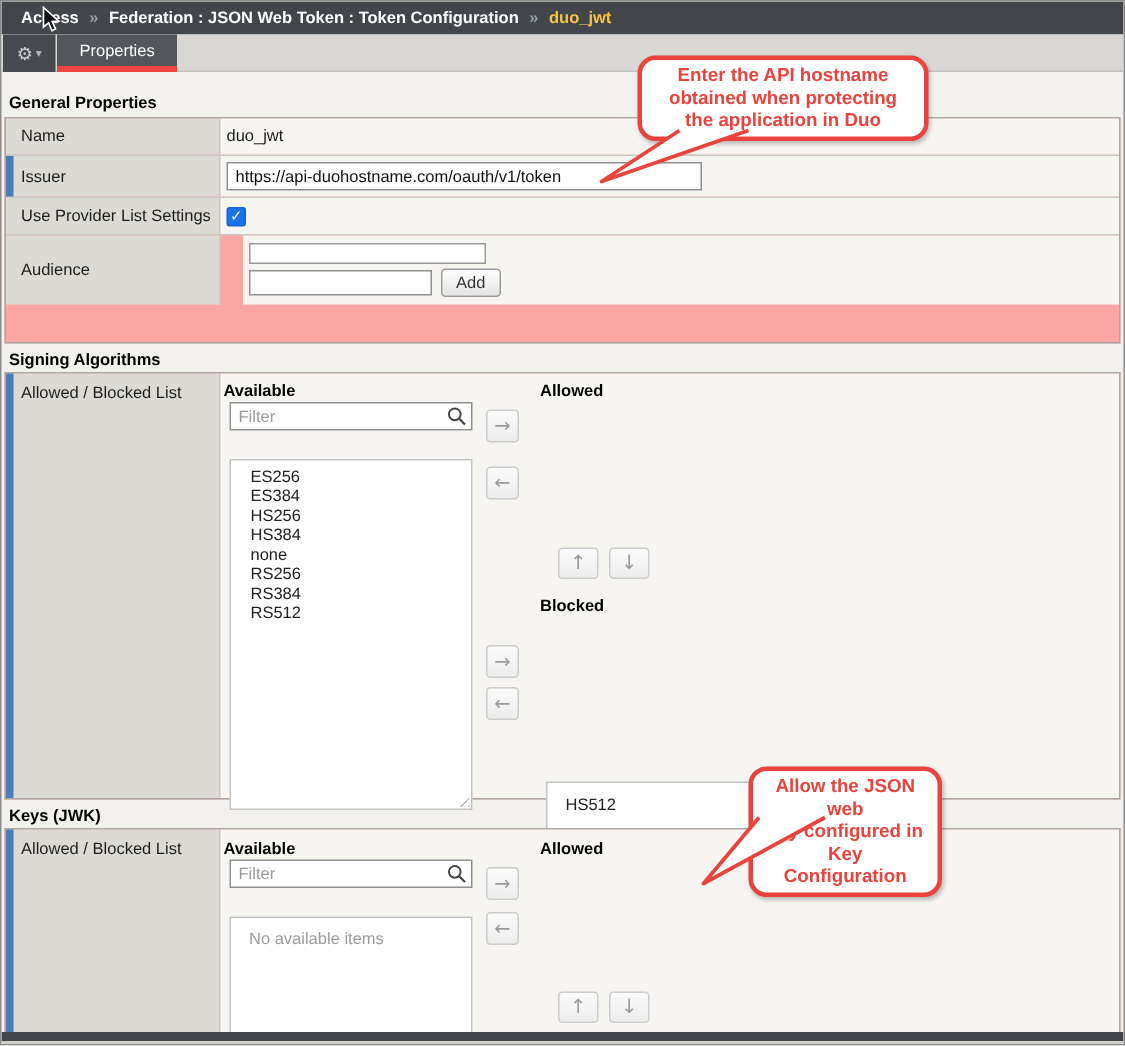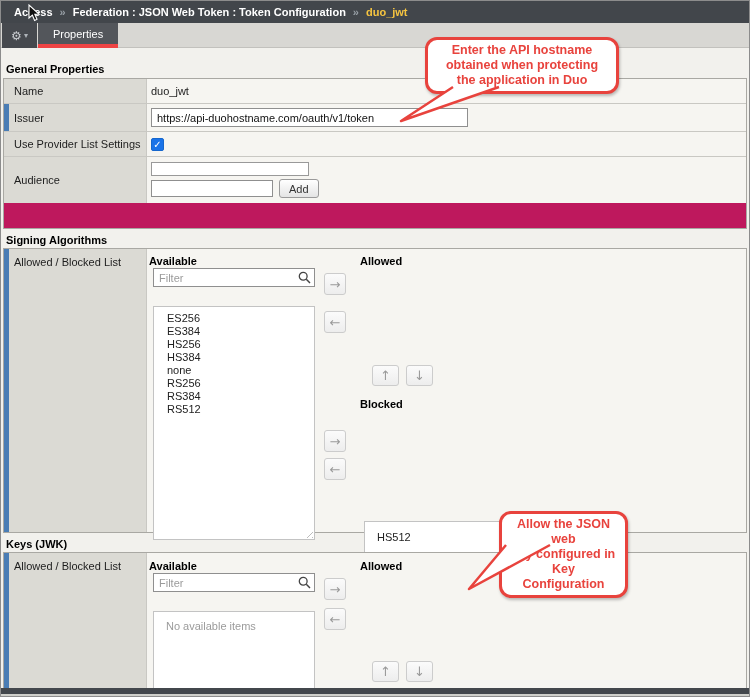--- a/index.html
+++ b/index.html
@@ -39,21 +39,21 @@
     padding:0 15px; display:flex; align-items:center;
     border:none; border-bottom:4px solid #ef4444; cursor:pointer;
   }
   
   .section-title {
     position:absolute; left:5px; font-size:11px; font-weight:bold; color:#000;
   }
   
   .cfg-table {
     position:absolute; left:2px; width:744px;
-    background:#be185d; border:1px solid #a9a8a3;
+    background:#fca5a5; border:1px solid #a9a8a3;
   }
   .row { display:flex; border-bottom:1px solid #c9c8c3; }
   .row:last-child { border-bottom:none; }
   .lbl {
     width:143px; min-width:143px; background:#dbdad4;
     border-right:1px solid #c9c8c3; display:flex; align-items:center;
     padding-left:10px; font-size:11px; color:#1d1d1d; position:relative;
   }
   .lbl.top { align-items:flex-start; padding-top:7px; }
   .bluebar { position:absolute; left:0; top:0; bottom:0; width:5px; background:#4a7db5; }
@@ -164,21 +164,21 @@
       <div class="val">
         <input class="txt-input w-main" value="https://api-duohostname.com/oauth/v1/token" style="">
       </div>
     </div>
     <div class="row" style="height:25px;">
       <div class="lbl">Use Provider List Settings</div>
       <div class="val">
         <div class="checkbox">✓</div>
       </div>
     </div>
-    <div class="row" style="height:46px;">
+    <div class="row" style="height:46px;gap:15px;">
       <div class="lbl">Audience</div>
       <div class="val aud-col">
         <div class="aud-list"></div>
         <div class="aud-line">
           <input class="txt-input" style="width: 122px; height: 17px;">
           <button class="btn">Add</button>
         </div>
       </div>
     </div>
   </div>

